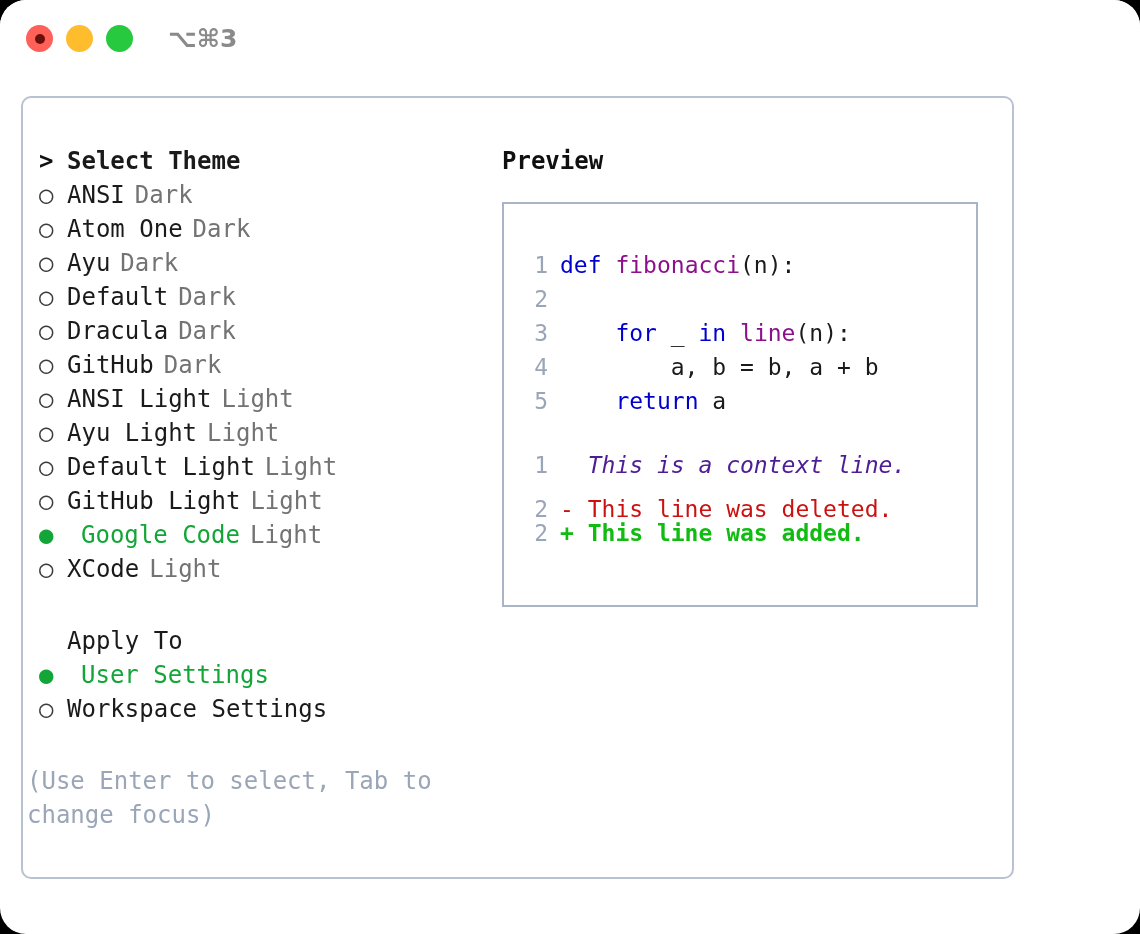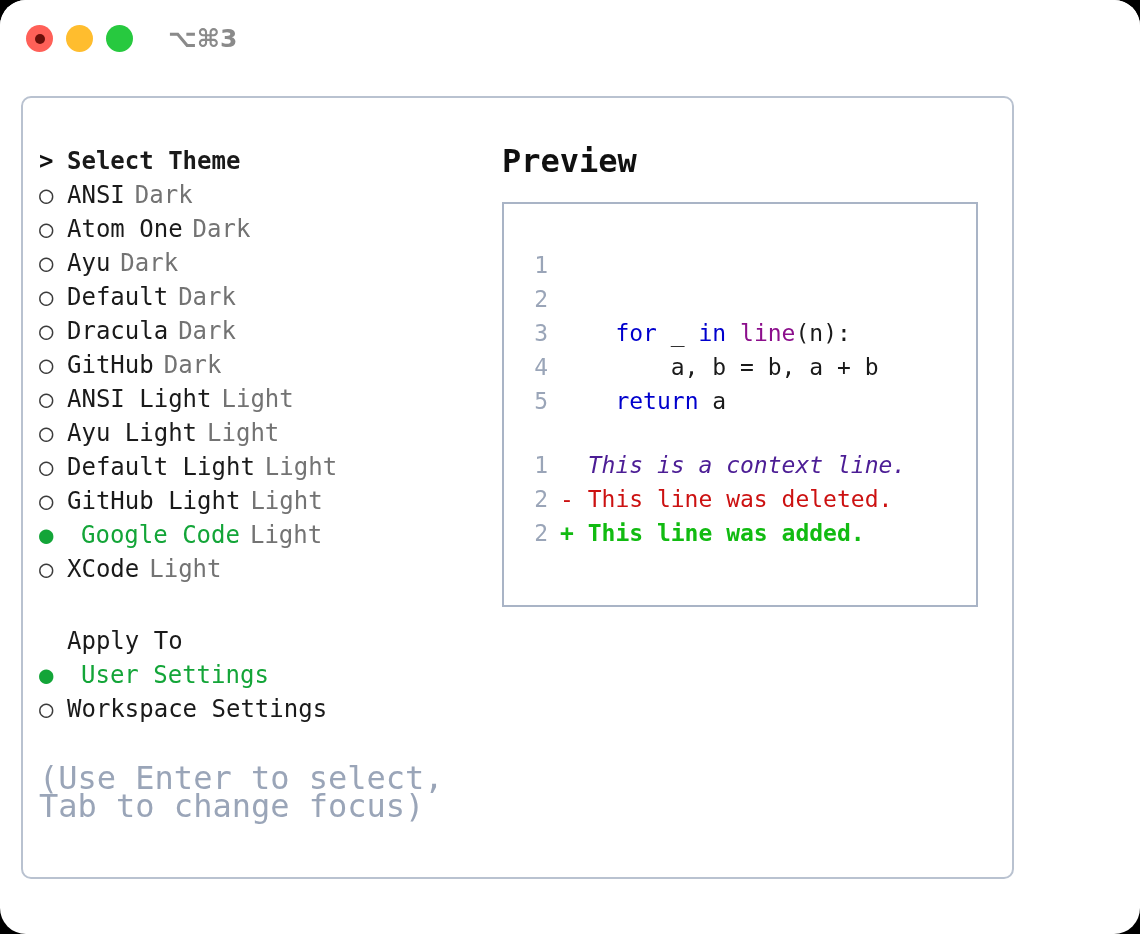--- a/index.html
+++ b/index.html
@@ -125,39 +125,39 @@
 
   .row-tag {
     color: #737373;
     padding-left: 10px;
   }
 
   .section-gap { height: 38px; }
 
   .hint {
     position: absolute;
-    left: 16px;
+    left: 4px;
     top: 666px;
     width: 420px;
-    font-size: 32px;
-    line-height: 28px;
+    font-size: 24px;
+    line-height: 34px;
     color: #9aa5b8;
     white-space: pre-wrap;
   }
 
   
   .right-col {
     position: absolute;
     left: 479px;
     top: 46px;
     width: 490px;
   }
 
   .preview-heading {
-    font-size: 32px;
+    font-size: 24px;
     line-height: 34px;
     font-weight: bold;
     color: #101010;
     margin: 0 0 24px 0;
   }
 
   .code-panel {
     width: 476px;
     height: 405px;
     border: 2px solid #a9b4c6;
@@ -186,21 +186,21 @@
   .code-text { white-space: pre; }
 
   .tok-kw   { color: #0000cd; }
   .tok-fn   { color: #8c0f8c; }
   .tok-num  { color: #0a7575; }
   .tok-plain{ color: #1a1a1a; }
 
   .blank-line { height: 30px; }
 
   .diff-ctx { color: #4c1d95; font-style: italic; }
-  .diff-del { color: #cc1111; }
+  .diff-del { color: #cc1111; margin-top: 10px; }
   .diff-add { color: #11bb11; font-weight: bold; }
 </style>
 </head>
 <body>
 
 <div class="window">
 
   <div class="titlebar">
     <div class="lights">
       <span class="light red"></span>
@@ -247,21 +247,21 @@
         </div>
     </div>
 
     <div class="hint">(Use Enter to select, Tab to change focus)</div>
 
     <div class="right-col">
       <div class="preview-heading">Preview</div>
 
       <div class="code-panel">
         <div id="code-lines">
-            <div class="code-line"><span class="lineno">1</span></div>
+            <div class="code-line"><span class="lineno">1</span><span class="code-text"><span class="tok-kw">def </span><span class="tok-fn">fibonacci</span><span class="tok-plain">(n):</span></span></div>
             <div class="code-line"><span class="lineno">2</span></div>
             <div class="code-line"><span class="lineno">3</span><span class="code-text"><span class="tok-plain">    </span><span class="tok-kw">for</span><span class="tok-plain"> _ </span><span class="tok-kw">in</span><span class="tok-plain"> </span><span class="tok-fn">line</span><span class="tok-plain">(n):</span></span></div>
             <div class="code-line"><span class="lineno">4</span><span class="code-text"><span class="tok-plain">        a, b = b, a + b</span></span></div>
             <div class="code-line"><span class="lineno">5</span><span class="code-text"><span class="tok-plain">    </span><span class="tok-kw">return</span><span class="tok-plain"> a</span></span></div>
           </div>
         <div class="blank-line"></div>
         <div id="diff-lines">
             <div class="code-line"><span class="lineno">1</span><span class="code-text diff-ctx">  This is a context line.</span></div>
             <div class="code-line"><span class="lineno">2</span><span class="code-text diff-del">- This line was deleted.</span></div>
             <div class="code-line"><span class="lineno">2</span><span class="code-text diff-add">+ This line was added.</span></div>

